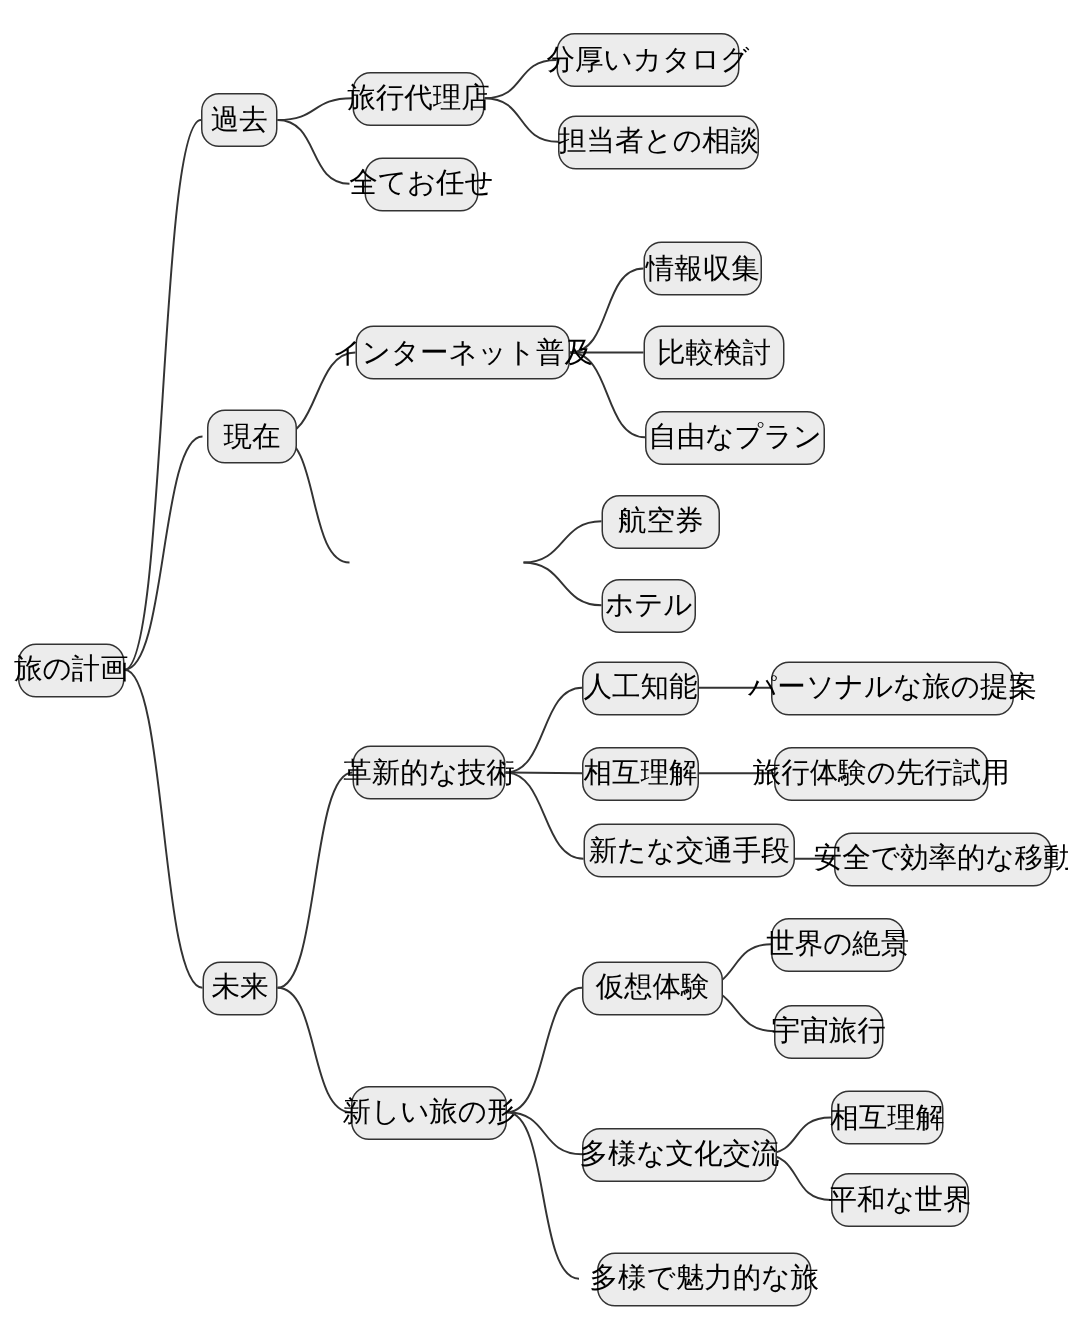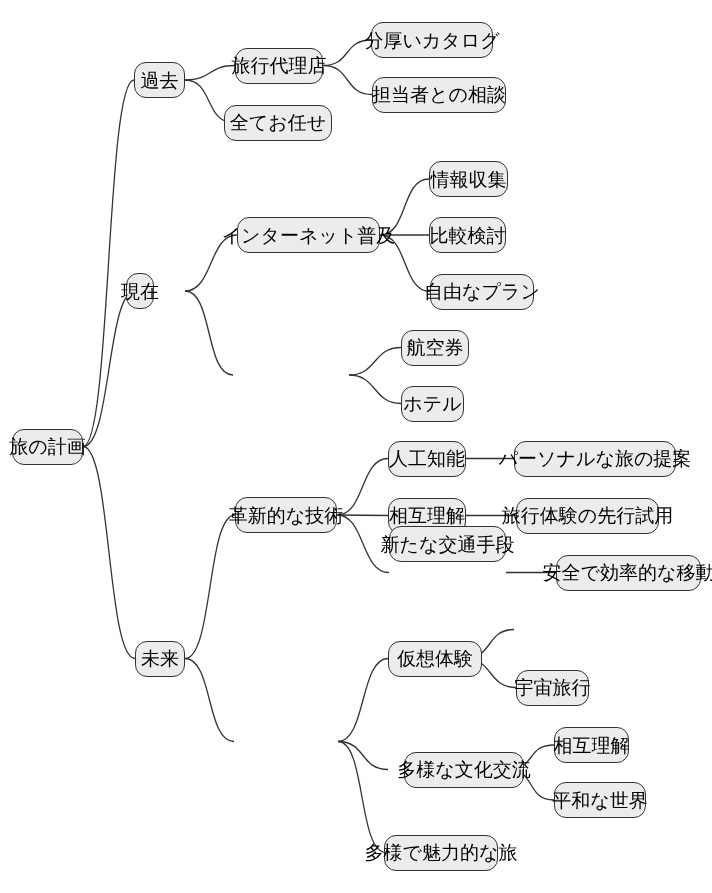--- a/index.html
+++ b/index.html
@@ -59,36 +59,38 @@
     <path d="M 338 741.5 C 366 741.5, 358 852.5, 386 852.5"></path>
     <path d="M 508 769.5 C 536 769.5, 526 745, 554 745"></path>
     <path d="M 508 769.5 C 536 769.5, 526 800, 554 800"></path>
   </svg>
 
   <div class="node" style="left:12px;top:428.5px;width:71px">旅の計画</div>
   <div class="node" style="left:134px;top:62px;width:51px">過去</div>
   <div class="node" style="left:235px;top:47.5px;width:88px">旅行代理店</div>
   <div class="node" style="left:371px;top:22px;width:122px">分厚いカタログ</div>
   <div class="node" style="left:372px;top:76.5px;width:134px">担当者との相談</div>
-  <div class="node" style="left:224px;top:104.5px;width:108px">全てお任せ</div>
-  <div class="node" style="left:126px;top:273px;width:28px">現在</div>
+  <div class="node" style="left:243px;top:104.5px;width:76px">全てお任せ</div>
+  <div class="node" style="left:138px;top:273px;width:60px">現在</div>
   <div class="node" style="left:237px;top:217px;width:143px">インターネット普及</div>
   <div class="node" style="left:429px;top:161px;width:79px">情報収集</div>
-  <div class="node" style="left:429px;top:217px;width:77px">比較検討</div>
-  <div class="node" style="left:430px;top:273.5px;width:104px">自由なプラン</div>
-  <div class="node" style="left:401px;top:329.5px;width:68px">航空券</div>
+  <div class="node" style="left:429px;top:217px;width:94px">比較検討</div>
+  <div class="node" style="left:430px;top:273.5px;width:120px">自由なプラン</div>
+  <div class="node" style="left:401px;top:329.5px;width:79px">航空券</div>
   <div class="node" style="left:401px;top:385.5px;width:63px">ホテル</div>
   <div class="node" style="left:135px;top:640.5px;width:50px">未来</div>
   <div class="node" style="left:235px;top:497px;width:102px">革新的な技術</div>
   <div class="node" style="left:514px;top:440.5px;width:162px">パーソナルな旅の提案</div>
   <div class="node" style="left:388px;top:440.5px;width:78px">人工知能</div>
   <div class="node" style="left:388px;top:497.5px;width:78px">相互理解</div>
   <div class="node" style="left:516px;top:497.5px;width:143px">旅行体験の先行試用</div>
-  <div class="node" style="left:389px;top:526px;width:117px">新たな交通手段</div>
+  <div class="node" style="left:389px;top:549px;width:141px">新たな交通手段</div>
   <div class="node" style="left:556px;top:554.5px;width:145px">安全で効率的な移動</div>
+  <div class="node" style="left:234px;top:723.5px;width:104px">新しい旅の形</div>
   <div class="node" style="left:388px;top:640.5px;width:94px">仮想体験</div>
+  <div class="node" style="left:514px;top:611.5px;width:89px">世界の絶景</div>
   <div class="node" style="left:516px;top:669.5px;width:73px">宇宙旅行</div>
-  <div class="node" style="left:404px;top:751.5px;width:120px">多様な文化交流</div>
+  <div class="node" style="left:388px;top:751.5px;width:130px">多様な文化交流</div>
   <div class="node" style="left:554px;top:727px;width:75px">相互理解</div>
   <div class="node" style="left:554px;top:782px;width:92px">平和な世界</div>
-  <div class="node" style="left:384px;top:834.5px;width:114px">多様で魅力的な旅</div>
+  <div class="node" style="left:398px;top:834.5px;width:143px">多様で魅力的な旅</div>
 
 </div>
 
 </body></html>

